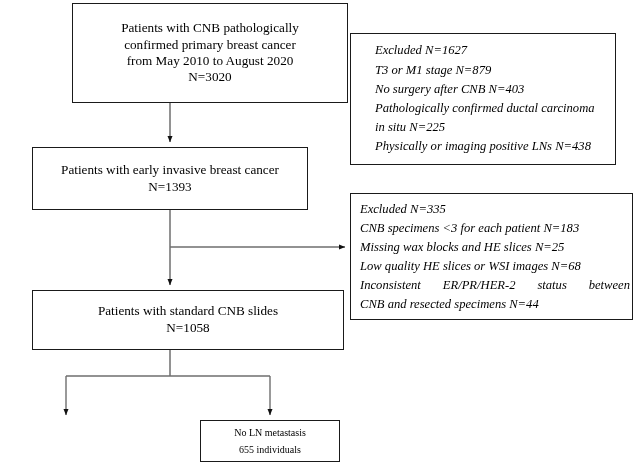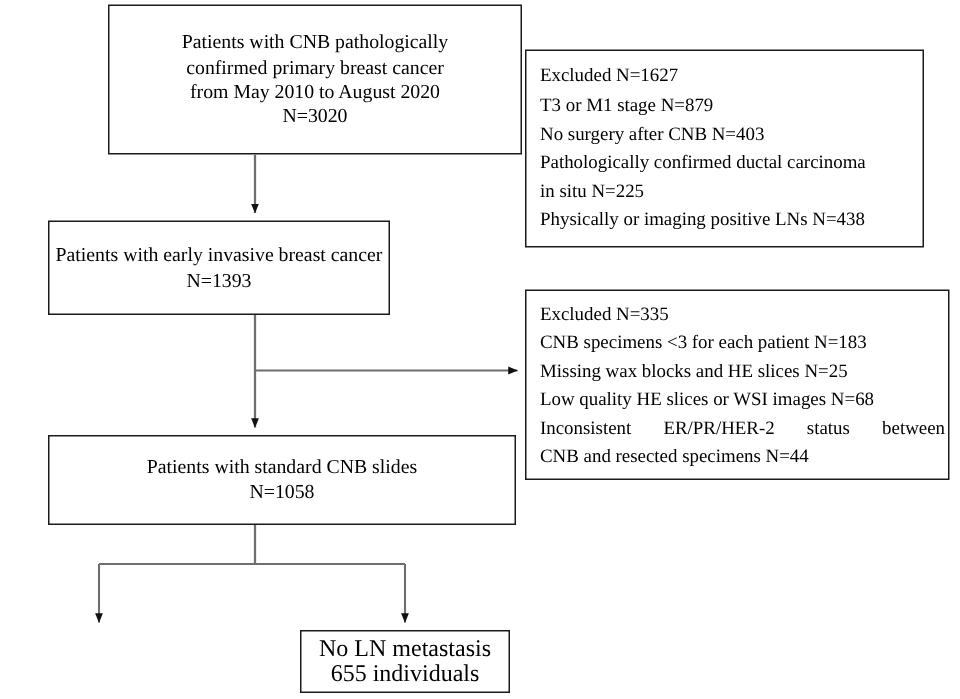--- a/index.html
+++ b/index.html
@@ -14,31 +14,31 @@
     border:1.6px solid #1a1a1a;background:#fff;
     display:flex;flex-direction:column;justify-content:center;
     color:#000;
   }
   .box .ln{display:block;white-space:pre;}
   .center{align-items:center;text-align:center;}
   .left{align-items:flex-start;text-align:left;}
 
   
   #box-cohort{left:32px;top:3px;width:276px;height:100px;font-size:13.2px;line-height:16.4px;margin-left:40px;}
-  #box-invasive{left:32px;top:147px;width:228px;height:63px;font-size:13.2px;line-height:16.8px;}
+  #box-invasive{left:32px;top:147px;width:276px;height:63px;font-size:13.2px;line-height:16.8px;}
   #box-slides{left:32px;top:290px;width:312px;height:60px;font-size:13.2px;line-height:16.8px;}
 
   
-  #box-excl-1{left:350px;top:33px;width:266px;height:132px;font-size:12.6px;line-height:19.2px;padding-left:9px;padding-right:5px;}
-  #box-excl-2{left:350px;top:193px;width:283px;height:127px;font-size:12.6px;line-height:19.0px;padding-left:9px;padding-right:5px;}
+  #box-excl-1{left:350px;top:33px;width:266px;height:132px;font-size:12.6px;line-height:19.2px;padding-left:24px;padding-right:5px;font-style:italic;}
+  #box-excl-2{left:350px;top:193px;width:283px;height:127px;font-size:12.6px;line-height:19.0px;padding-left:9px;padding-right:5px;font-style:italic;}
   #box-excl-2 .just{display:block;white-space:normal;text-align:justify;text-align-last:justify;width:270px;}
 
   
   #box-ln-pos{left:3px;top:420px;width:127px;height:42px;font-size:13.2px;line-height:17px;}
-  #box-ln-neg{left:200px;top:420px;width:140px;height:42px;font-size:16px;line-height:17px;}
+  #box-ln-neg{left:200px;top:420px;width:140px;height:42px;font-size:10px;line-height:17px;}
 
   svg#wires{position:absolute;left:0;top:0;width:640px;height:466px;pointer-events:none;}
 </style>
 </head>
 <body>
 
 <div id="canvas">
 
   <svg id="wires" viewBox="0 0 640 466">
     <defs>

